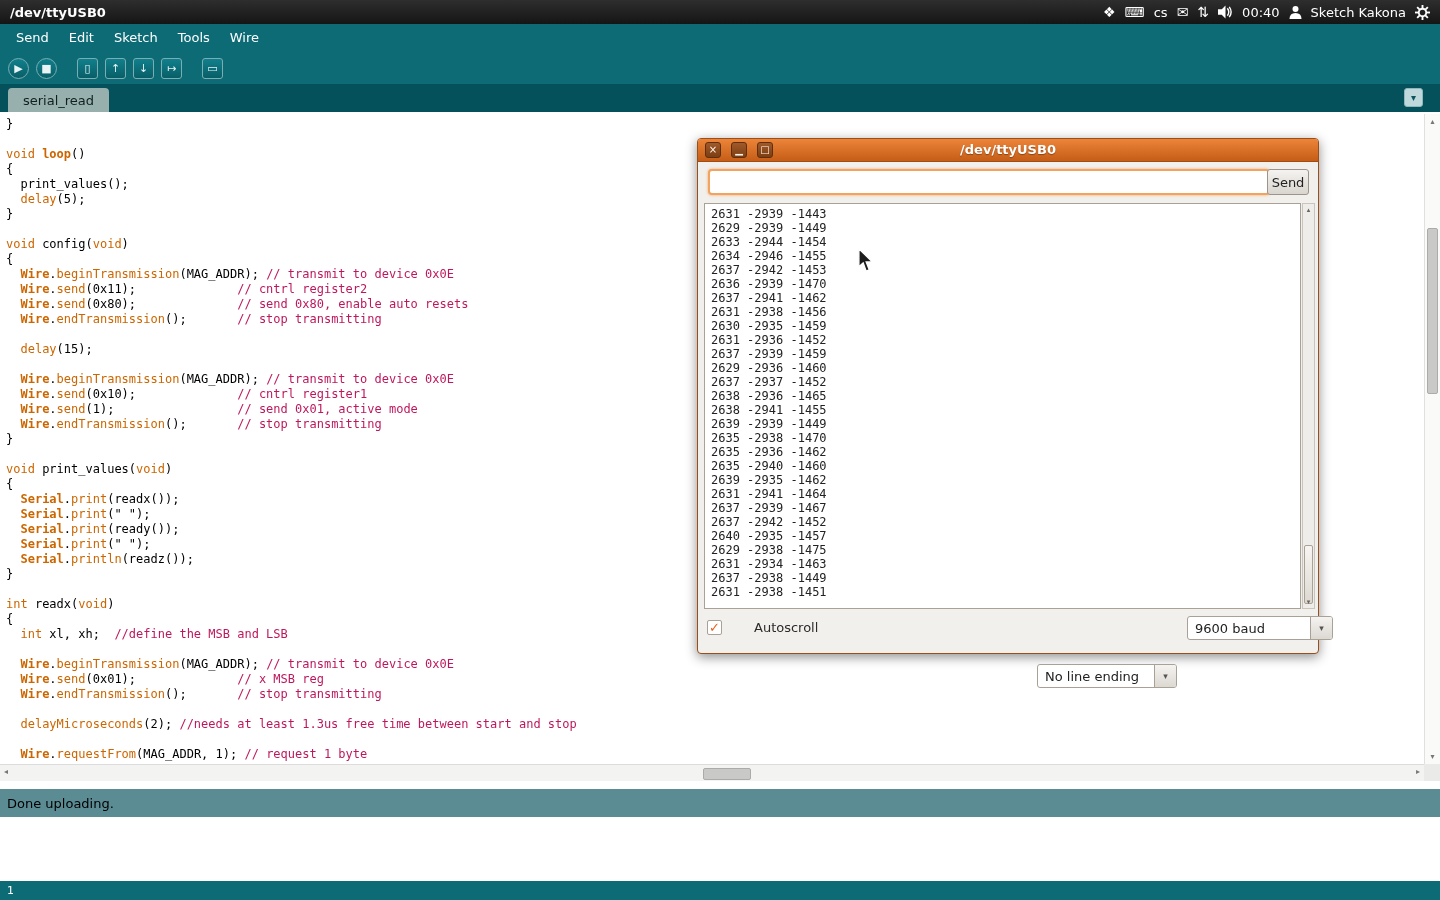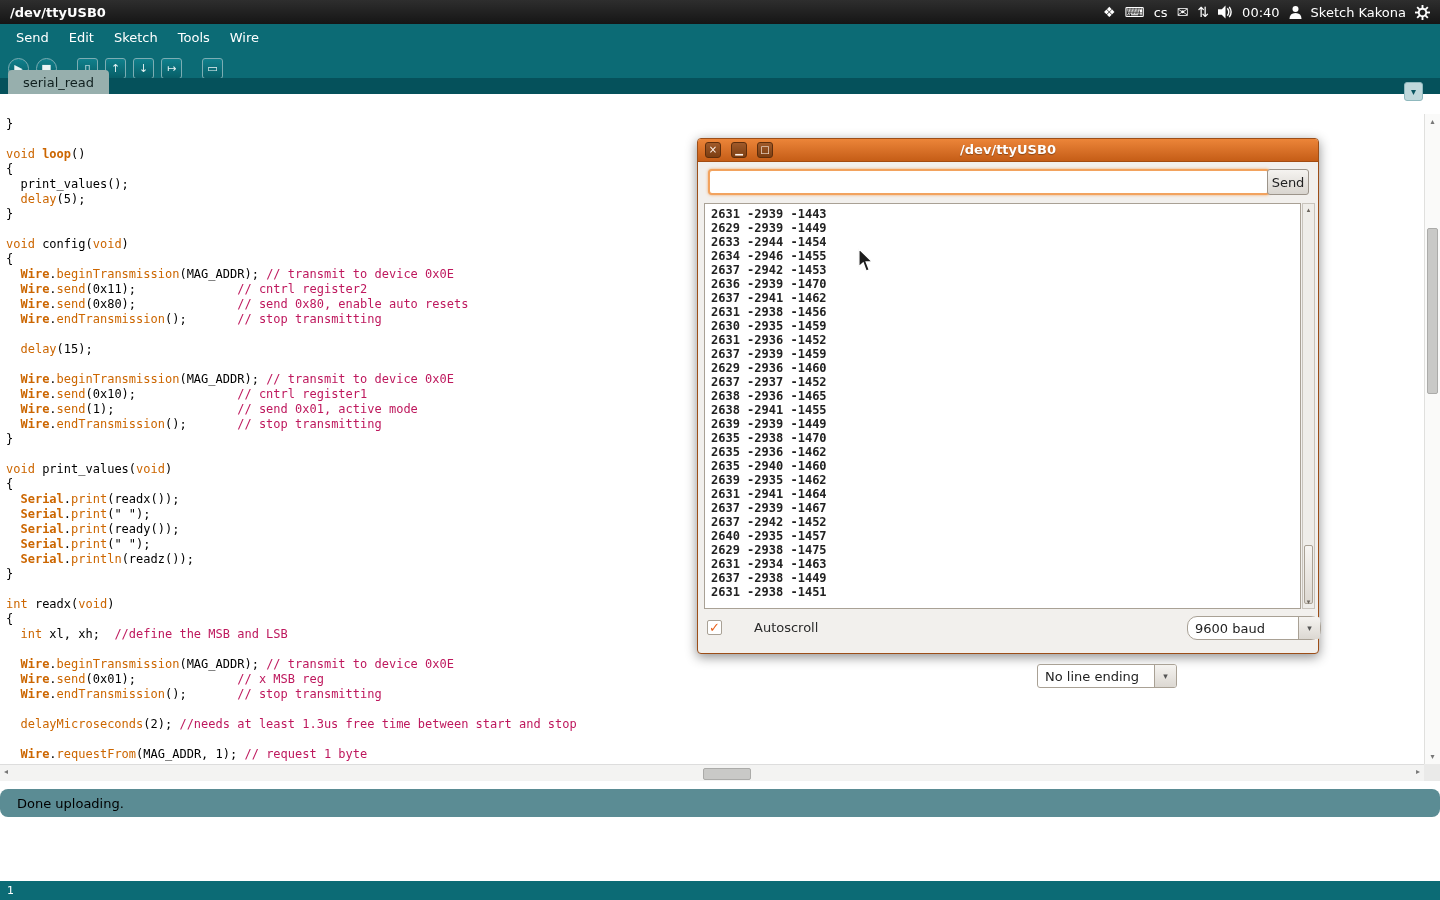--- a/index.html
+++ b/index.html
@@ -21,21 +21,21 @@
 
   .toolbar{position:absolute;left:0;top:50px;width:100%;height:36px;box-sizing:border-box;
            background:#0C6B75;display:flex;align-items:center;padding-left:8px;gap:7px;}
   .tbtn{width:21px;height:21px;display:flex;align-items:center;justify-content:center;
         color:#E8F3F4;font-size:11px;line-height:1;background:linear-gradient(#10808C,#085E67);
         border:1px solid #7CADB3;box-sizing:border-box;}
   .tbtn.circle{border-radius:50%;}
   .tbtn.square{border-radius:3px;}
   .tbtn.gap{margin-left:13px;}
 
-  .tabstrip{position:absolute;left:0;top:78px;width:100%;height:16px;background:#05515B;}
+  .tabstrip{position:absolute;left:0;top:84px;width:100%;height:28px;background:#05515B;}
   .tab{position:absolute;left:8px;bottom:0;height:24px;padding:0 15px;display:flex;align-items:center;
        background:#97AFAD;color:#10201f;font-size:13px;border-radius:4px 4px 0 0;}
   .tabmenu-btn{position:absolute;right:17px;top:4px;width:19px;height:19px;border-radius:3px;
        background:#BFD8DB;border:1px solid #8FB8BD;color:#0A5560;display:flex;align-items:center;
        justify-content:center;font-size:10px;box-sizing:border-box;}
 
   
   .editor{position:absolute;left:0;top:114px;width:1424px;height:650px;background:#fff;overflow:hidden;}
   .code{margin:0;padding:3px 0 0 6px;font-family:"DejaVu Sans Mono","Liberation Mono",monospace;
         font-size:12px;line-height:15px;}
@@ -52,21 +52,21 @@
           border:1px solid #ABABA9;border-radius:2px;}
   .hscroll{position:absolute;left:0;top:764px;width:1424px;height:17px;background:#F3F3F2;
            border-top:1px solid #DDD;box-sizing:border-box;}
   .hscroll .arr{position:absolute;top:2px;font-size:8px;color:#777;}
   .hthumb{position:absolute;left:703px;top:3px;width:46px;height:10px;background:#C9C9C7;
           border:1px solid #ABABA9;border-radius:2px;}
   .corner{position:absolute;right:0;top:764px;width:16px;height:17px;background:#EAEAE9;}
 
   
   .statusbar{position:absolute;left:0;top:789px;width:100%;height:28px;box-sizing:border-box;
-             background:#5B8C94;color:#000;font-size:13px;display:flex;align-items:center;padding-left:17px;border-radius:8px;}
+             background:#5B8C94;color:#000;font-size:13px;display:flex;align-items:center;padding-left:7px;}
   .console{position:absolute;left:0;top:817px;width:100%;height:64px;box-sizing:border-box;background:#000;
            color:#D6D6D6;font-family:"DejaVu Sans Mono","Liberation Mono",monospace;font-size:12px;
            padding:5px 7px;}
   .bottomstrip{position:absolute;left:0;top:881px;width:100%;height:19px;box-sizing:border-box;
                background:#0C6B75;color:#fff;font-size:11px;display:flex;align-items:center;padding-left:7px;}
 
   
   .swin{position:absolute;left:697px;top:138px;width:620px;height:514px;background:#F2F0ED;
         border:1px solid #9C4E18;border-radius:4px;box-shadow:0 3px 12px rgba(0,0,0,.45);z-index:10;}
   .sw-titlebar{position:relative;height:22px;background:linear-gradient(#EC8539,#C55D17);
@@ -77,40 +77,40 @@
   .sw-btn{width:16px;height:16px;border-radius:3px;background:linear-gradient(#A briefly,#7C3E12);
           background:linear-gradient(#A05A2A,#7C3E12);border:1px solid #5F2E0C;color:#FFF4EC;
           display:flex;align-items:center;justify-content:center;font-size:10px;line-height:1;box-sizing:border-box;}
   .sw-input{position:absolute;left:10px;top:30px;width:548px;height:22px;border:2px solid #F2A35F;
             border-radius:4px;background:#fff;font-size:13px;padding:0 5px;outline:none;
             box-shadow:0 0 3px rgba(240,150,70,.8);font-family:inherit;}
   .sw-send{position:absolute;left:569px;top:30px;width:42px;height:26px;box-sizing:border-box;
            background:linear-gradient(#F5F3F0,#D9D5CF);border:1px solid #9C948A;border-radius:3px;
            font-size:13px;color:#222;display:flex;align-items:center;justify-content:center;}
   .sw-output{position:absolute;left:6px;top:64px;width:597px;height:406px;background:#fff;
-             border:1px solid #A9A195;box-sizing:border-box;overflow:hidden;font-weight:bold;}
+             border:1px solid #A9A195;box-sizing:border-box;overflow:hidden;}
   .sw-output pre{margin:0;padding:3px 6px;font-family:"DejaVu Sans Mono","Liberation Mono",monospace;
                  font-size:12px;line-height:14px;color:#222;}
   .sw-vscroll{position:absolute;left:604px;top:64px;width:13px;height:406px;background:#EFEDE9;
               border:1px solid #C9C4BC;box-sizing:border-box;}
   .sw-vscroll .arr{position:absolute;left:0;width:100%;text-align:center;font-size:7px;color:#6B655C;}
   .sw-vthumb{position:absolute;left:1px;right:1px;top:341px;height:57px;
              background:linear-gradient(#F7F5F2,#DDD8D1);border:1px solid #A9A195;border-radius:2px;}
   .sw-check{position:absolute;left:9px;top:481px;width:15px;height:15px;background:#fff;
             border:1px solid #A9A195;border-radius:2px;color:#E8611C;font-weight:bold;font-size:13px;
             display:flex;align-items:center;justify-content:center;box-sizing:border-box;}
   .sw-chklabel{position:absolute;left:31px;top:481px;font-size:13px;color:#2b2b2b;margin-left:25px;}
   .combo{position:absolute;top:477px;height:24px;background:#fff;border:1px solid #A9A195;border-radius:3px;
          box-sizing:border-box;display:flex;align-items:center;font-size:13px;color:#222;}
   .combo .txt{flex:1;padding:0 7px;white-space:nowrap;overflow:hidden;}
   .combo .arrow{width:21px;align-self:stretch;border-left:1px solid #A9A195;
                 background:linear-gradient(#F5F3F0,#DCD8D2);display:flex;align-items:center;
                 justify-content:center;font-size:9px;color:#555;border-radius:0 2px 2px 0;}
   .combo.c1{left:339px;width:140px;margin-top:48px;}
-  .combo.c2{left:489px;width:134px;border-radius:10px;}
+  .combo.c2{left:489px;width:146px;}
 </style>
 </head>
 <body>
 
 <div class="screen">
 
   <div class="sysbar">
     <span class="sys-title">/dev/ttyUSB0</span>
     <div class="tray">
       <span class="tray-ic">❖</span>

